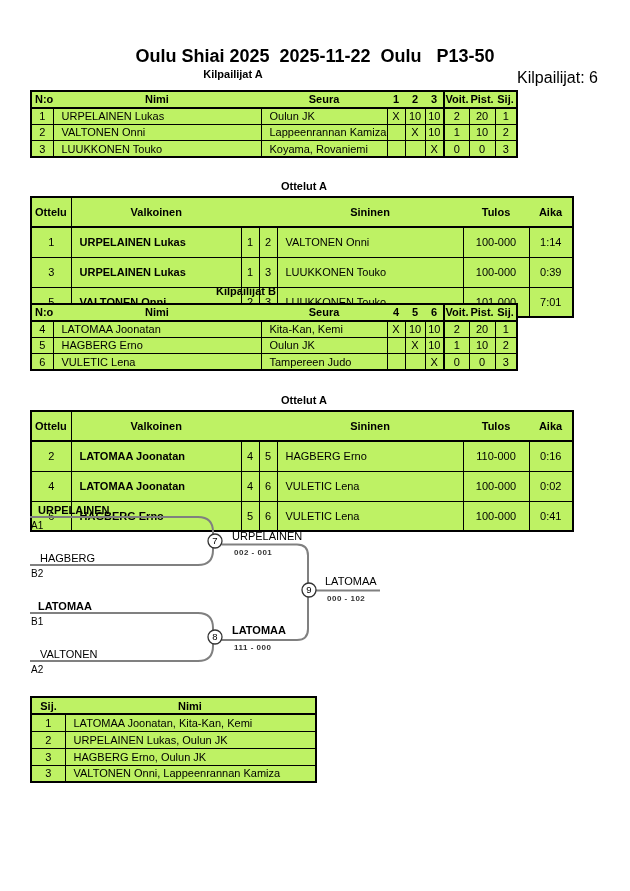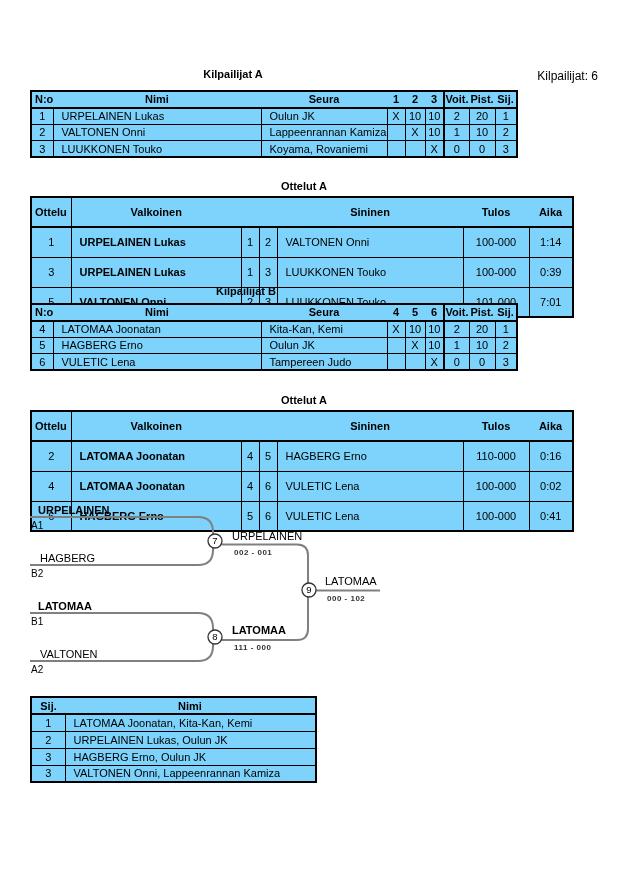--- a/index.html
+++ b/index.html
@@ -1,24 +1,24 @@
 <!DOCTYPE html>
 <html><head>
 <meta charset="utf-8">
 <style>
   html,body{margin:0;padding:0;background:#fff;}
   #page{position:relative;width:630px;height:891px;background:#ffffff;
         font-family:"Liberation Sans",sans-serif;color:#000;overflow:hidden;}
   .abs{position:absolute;}
   .title{top:46px;left:0;width:630px;text-align:center;font-size:18px;font-weight:bold;white-space:pre;}
   .sub{font-size:11px;font-weight:bold;text-align:center;width:200px;}
-  .note{top:69px;left:445px;width:153px;text-align:right;font-size:12px;}
+  .note{top:69px;left:445px;width:153px;text-align:right;font-size:16px;}
 
   table{position:absolute;border-collapse:collapse;table-layout:fixed;
-        font-size:11px;border:2px solid #000;background:#7dd3fc;}
+        font-size:11px;border:2px solid #000;background:#bef264;}
   th{font-weight:bold;border:0 solid #000;border-bottom:2px solid #000;padding:0;text-align:center;white-space:nowrap;overflow:hidden;}
   td{border:1px solid #000;padding:0;text-align:center;white-space:nowrap;overflow:hidden;}
   .l{text-align:left;padding-left:8px;}
   .hl{text-align:left;padding-left:3px;}
   .grp{border-left:2px solid #000 !important;}
   .hbr{border-right:1px solid #000;}
   .b{font-weight:bold;}
   .pool tr{height:16.5px;}
   .match tr{height:30px;}
   .res tr{height:17px;}
@@ -30,20 +30,21 @@
   .bnamer{font-size:11px;}
   .btag{font-size:10px;}
   .bscore{font-size:8px;font-weight:bold;fill:#333;letter-spacing:0.5px;}
   .bnum{font-size:9.5px;text-anchor:middle;}
 </style>
 </head>
 <body>
 
 <div id="page">
 
+  <div class="abs title">Oulu Shiai 2025  2025-11-22  Oulu   P13-50</div>
   <div class="abs sub" style="top:68px;left:133px;">Kilpailijat A</div>
   <div class="abs note">Kilpailijat: 6</div>
 
   <table class="pool" style="top:90px;left:30px;width:486px;">
     <colgroup>
         <col style="width:22px">
         <col style="width:208px">
         <col style="width:126px">
         <col style="width:18px">
         <col style="width:20px">

